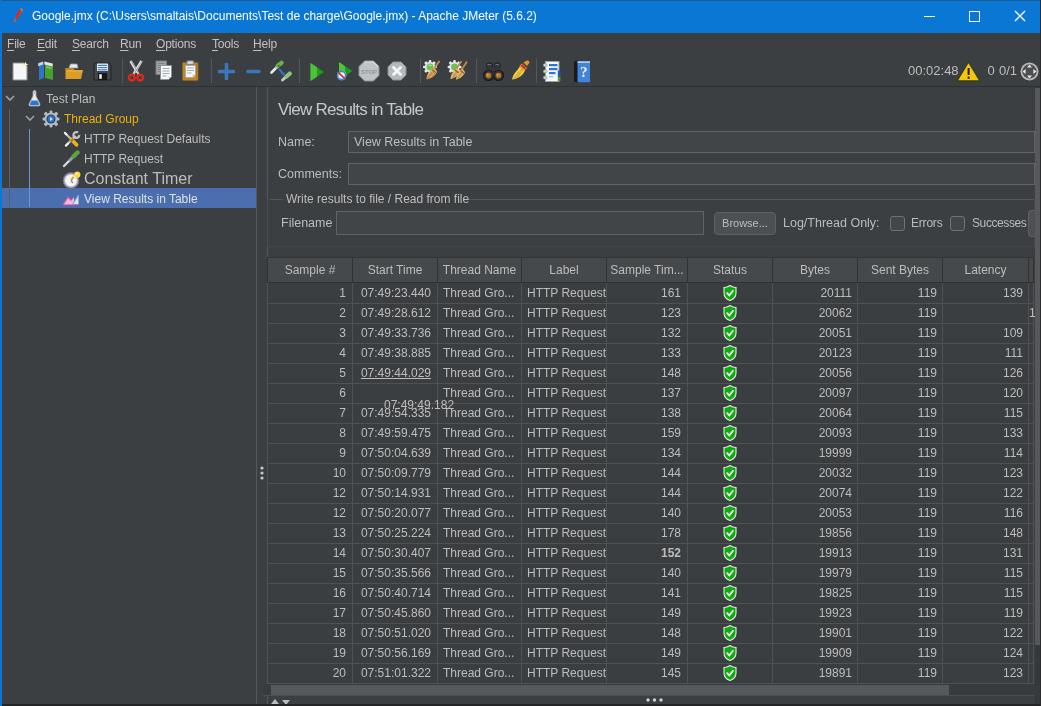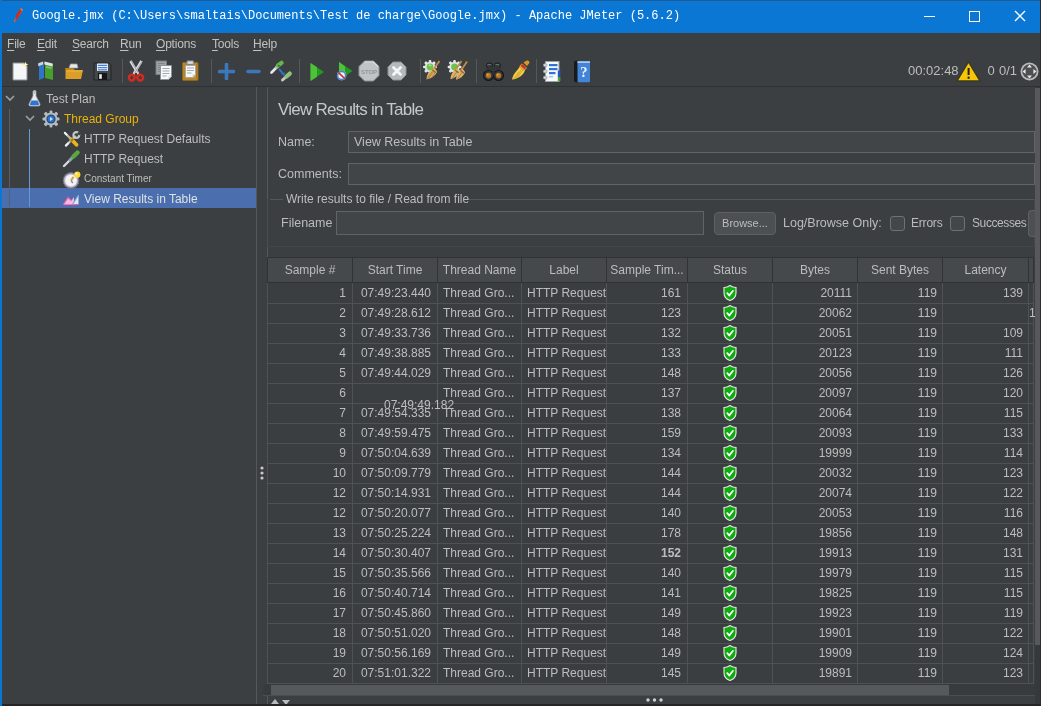--- a/index.html
+++ b/index.html
@@ -17,21 +17,21 @@
 <body>
 
 <div class="abs" style="left:0;top:0;width:1041px;height:33px;background:#0a77d5;"></div>
 <div class="abs" style="left:0;top:0;width:1041px;height:1px;background:#2b4a66;opacity:.6;"></div>
 <div id="titleicon" class="abs" style="left:11px;top:7px;width:14px;height:17px;">
 <svg width="14" height="17" viewBox="0 0 14 17">
   <path d="M10 1 L12 3 L6 12 L4 15 L3 14 L5 10 Z" fill="#e8832a"></path>
   <path d="M5 8 L9 2 L11 4 L7 11 L4 15 Z" fill="#d52b1e"></path>
 </svg>
 </div>
-<div class="abs" style="left:32px;top:0;height:33px;line-height:33px;color:#ffffff;font-size:12px;font-family:Liberation Mono, monospace;">Google.jmx (C:\Users\smaltais\Documents\Test de charge\Google.jmx) - Apache JMeter (5.6.2)</div>
+<div class="abs" style="left:32px;top:0;height:33px;line-height:33px;color:#ffffff;font-size:12px;">Google.jmx (C:\Users\smaltais\Documents\Test de charge\Google.jmx) - Apache JMeter (5.6.2)</div>
 <div class="abs" style="left:924px;top:16px;width:11px;height:1px;background:#fff;"></div>
 <div class="abs" style="left:969px;top:11px;width:9px;height:9px;border:1px solid #fff;"></div>
 <div class="abs" style="left:1014px;top:10px;width:12px;height:12px;">
 <svg width="12" height="12">
       <path d="M1 1 L11 11 M11 1 L1 11" stroke="#fff" stroke-width="1.3"></path>
     </svg>
 </div>
 
 <div class="abs" style="left:0;top:33px;width:1041px;height:22px;background:#3c3f41;"></div>
 <div class="abs" style="left:0;top:33px;width:1041px;height:22px;font-size:12px;letter-spacing:-0.2px;color:#c0c0c0;">
@@ -342,21 +342,21 @@
       <svg width="20" height="20" viewBox="0 0 20 20">
         <circle cx="9" cy="10.5" r="8" fill="#b4aec2"></circle>
         <circle cx="9" cy="10.5" r="7.8" fill="none" stroke="#6d6880" stroke-width="1"></circle>
         <circle cx="9" cy="10.5" r="5.9" fill="#f4f4f6"></circle>
         <path d="M9 10.5 L11.6 6.9" stroke="#c9a53a" stroke-width="2"></path>
         <path d="M9 10.5 L10.8 13" stroke="#8a8a92" stroke-width="1.3"></path>
         <circle cx="15.3" cy="4.7" r="3.1" fill="#ffd835"></circle>
         <circle cx="14.4" cy="3.8" r="1.1" fill="#fff3b0"></circle>
       </svg>
     </div>
-    <div class="abs" style="left:84px;top:169px;height:20px;line-height:20px;font-size:10px;color:#bdbdbd;">Constant Timer</div>
+    <div class="abs" style="left:84px;top:169px;height:20px;line-height:20px;font-size:16px;color:#bdbdbd;">Constant Timer</div>
     <div class="abs" style="left:62px;top:190px;width:18px;height:18px;">
       <svg width="18" height="16" viewBox="0 0 18 16">
         <path d="M1 15 L6 7.5 L9.5 10.5 L12 7 L12 15 Z" fill="#f7b8dd"></path>
         <path d="M1 15 L6 7.5 L9.5 10.5" stroke="#e05fa8" stroke-width="1.2" fill="none"></path>
         <path d="M10.5 14.5 L16.5 5 L16.5 14.5 Z" fill="#dfe9f5"></path>
         <path d="M10.5 14.5 L16.5 5" stroke="#7aa7d8" stroke-width="1.2"></path>
         <path d="M1 15 L16.5 15" stroke="#c2459a" stroke-width="1"></path>
       </svg>
     </div>
     <div class="abs" style="left:84px;top:189px;height:20px;line-height:20px;font-size:12px;color:#dee1e3;">View Results in Table</div>
@@ -381,21 +381,21 @@
 
 <div class="abs" style="left:270px;top:199px;width:13px;height:1px;background:#54575a;"></div>
 <div class="abs" style="left:469px;top:199px;width:566px;height:1px;background:#54575a;"></div>
 <div class="abs" style="left:267px;top:199px;width:1px;height:47px;background:#4a4d4f;"></div>
 <div class="abs" style="left:267px;top:246px;width:768px;height:1px;background:#44474a;"></div>
 <div class="abs" style="left:1034px;top:199px;width:1px;height:47px;background:#44474a;"></div>
 <div class="abs" style="left:286px;top:193px;height:13px;line-height:13px;font-size:12px;color:#bdbdbd;">Write results to file / Read from file</div>
 <div class="abs" style="left:281px;top:212px;height:22px;line-height:22px;font-size:12.5px;">Filename</div>
 <div class="fld" style="left:336px;top:211px;width:368px;height:24px;"></div>
 <div class="abs" style="left:714px;top:212px;width:62px;height:23px;background:#4c5053;border:1px solid #5e6163;border-radius:4px;box-sizing:border-box;color:#bdbdbd;font-size:11px;text-align:center;line-height:21px;">Browse...</div>
-<div class="abs" style="left:783px;top:212px;height:22px;line-height:22px;font-size:12.5px;">Log/Browse Only:</div>
+<div class="abs" style="left:783px;top:212px;height:22px;line-height:22px;font-size:12.5px;">Log/Thread Only:</div>
 <div class="cbx" style="left:890px;top:216px;"></div>
 <div class="abs" style="left:911px;top:212px;height:22px;line-height:22px;font-size:12px;letter-spacing:-0.2px;">Errors</div>
 <div class="cbx" style="left:950px;top:216px;"></div>
 <div class="abs" style="left:972px;top:212px;height:22px;line-height:22px;font-size:12px;letter-spacing:-0.4px;">Successes</div>
 <div class="abs" style="left:1028px;top:210px;width:7px;height:27px;border:1px solid #5e6163;border-right:none;border-radius:4px 0 0 4px;background:#4c5053;box-sizing:border-box;"></div>
 
 <div id="table">
     <div class="abs" style="left:267px;top:283px;width:766px;height:401px;background:#3b3e40;"></div>
     <div class="hdr" style="left:267px;width:86px;">Sample #</div>
     <div class="hdr" style="left:352px;width:86px;">Start Time</div>
@@ -488,21 +488,21 @@
     <div class="abs" style="left:723px;top:345px;width:14px;height:16px;">
       <svg width="14" height="16" viewBox="0 0 14 16">
         <path d="M7 0.5 C5 2 2.5 2.5 1 2.5 L1 8 C1 12 4.5 14.6 7 15.5 C9.5 14.6 13 12 13 8 L13 2.5 C11.5 2.5 9 2 7 0.5 Z" fill="#0fac0f" stroke="#e8e8e8" stroke-width="1.1"></path>
         <path d="M4.2 8.2 L6.3 10.4 L10 5.8" stroke="#fff" stroke-width="1.7" fill="none" stroke-linecap="round"></path>
       </svg>
     </div>
     <div class="cell num" style="left:772px;top:343px;width:80px;">20123</div>
     <div class="cell num" style="left:857px;top:343px;width:80px;">119</div>
     <div class="cell num" style="left:942px;top:343px;width:81px;">111</div>
     <div class="cell num" style="left:267px;top:363px;width:79px;">5</div>
-    <div class="cell num" style="left:352px;top:363px;width:79px;">07:49:44.029</div>
+    <div class="cell num" style="left:352px;top:363px;width:79px;text-decoration:underline;">07:49:44.029</div>
     <div class="cell" style="left:443px;top:363px;width:80px;">Thread Gro...</div>
     <div class="cell" style="left:527px;top:363px;width:80px;">HTTP Request</div>
     <div class="cell num" style="left:606px;top:363px;width:75px;">148</div>
     <div class="abs" style="left:723px;top:365px;width:14px;height:16px;">
       <svg width="14" height="16" viewBox="0 0 14 16">
         <path d="M7 0.5 C5 2 2.5 2.5 1 2.5 L1 8 C1 12 4.5 14.6 7 15.5 C9.5 14.6 13 12 13 8 L13 2.5 C11.5 2.5 9 2 7 0.5 Z" fill="#0fac0f" stroke="#e8e8e8" stroke-width="1.1"></path>
         <path d="M4.2 8.2 L6.3 10.4 L10 5.8" stroke="#fff" stroke-width="1.7" fill="none" stroke-linecap="round"></path>
       </svg>
     </div>
     <div class="cell num" style="left:772px;top:363px;width:80px;">20056</div>

